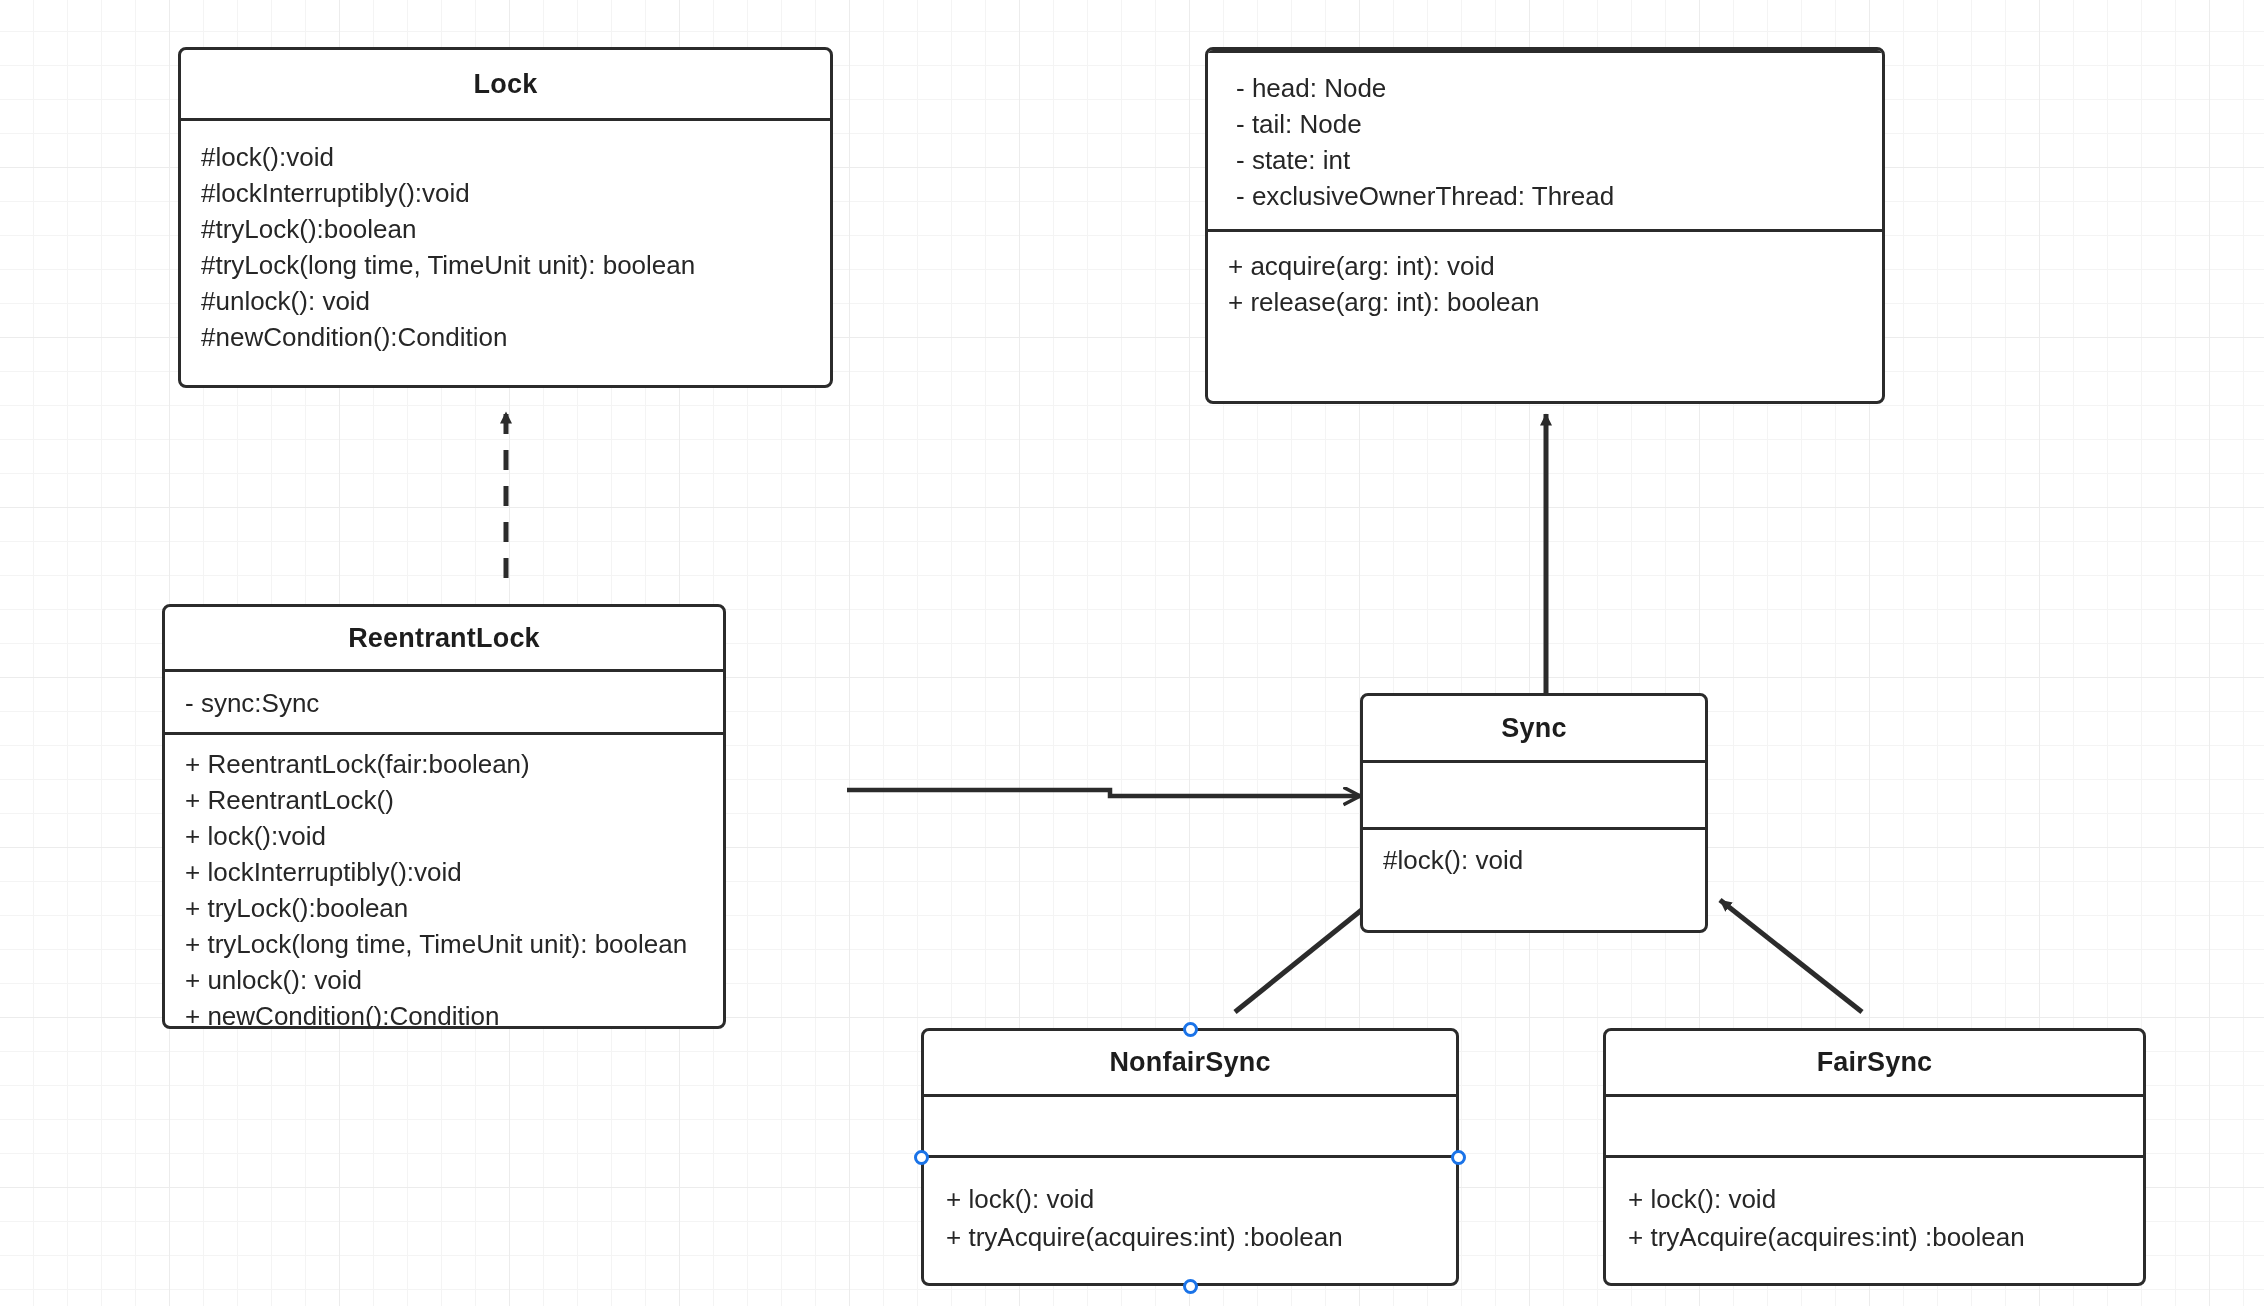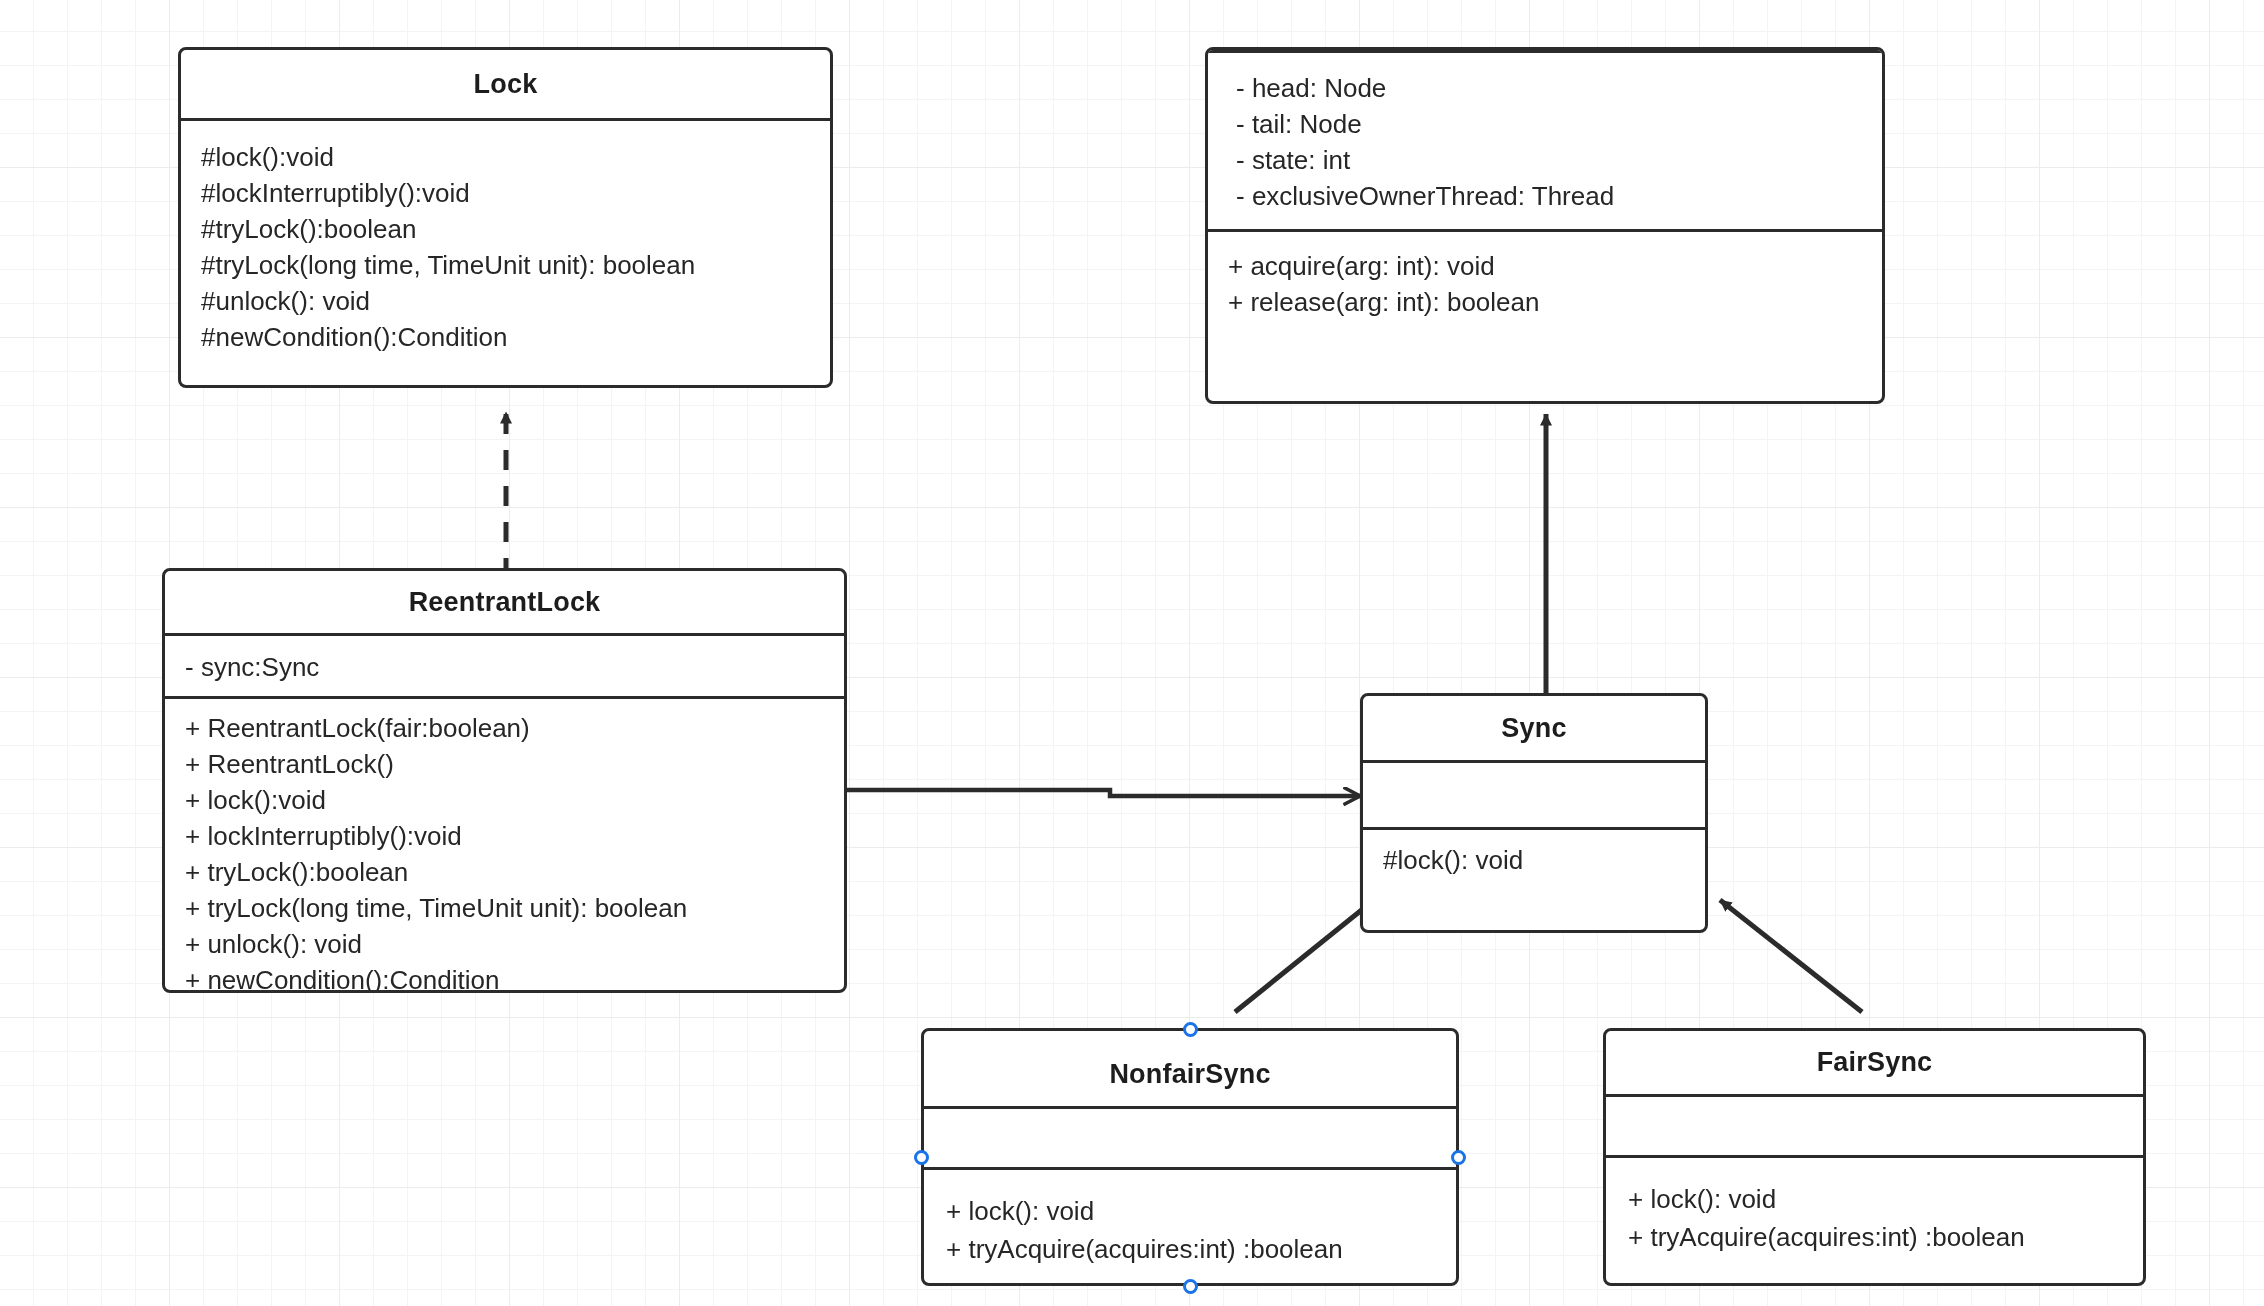--- a/index.html
+++ b/index.html
@@ -138,21 +138,21 @@
       <div class="line">- state: int</div>
       <div class="line">- exclusiveOwnerThread: Thread</div>
     </div>
     <div class="uml-sep"></div>
     <div class="uml-compartment" style="padding:16px 1px 0 20px; font-size:26px; line-height:36px;">
       <div class="line">+ acquire(arg: int): void</div>
       <div class="line">+ release(arg: int): boolean</div>
     </div>
   </div>
 
-  <div class="uml-class" style="left:162px; top:568px; width:685px; height:425px;">
+  <div class="uml-class" style="left:162px; top:604px; width:564px; height:425px;">
     <div class="uml-title" style="height:62px; line-height:62px; font-size:27px;">ReentrantLock</div>
     <div class="uml-sep"></div>
     <div class="uml-compartment" style="padding:13px 0 11px 20px; font-size:26px; line-height:36px;">
       <div class="line">- sync:Sync</div>
     </div>
     <div class="uml-sep"></div>
     <div class="uml-compartment" style="padding:11px 8px 0 20px; font-size:26px; line-height:36px;">
       <div class="line">+ ReentrantLock(fair:boolean)</div>
       <div class="line">+ ReentrantLock()</div>
       <div class="line">+ lock():void</div>
@@ -168,21 +168,21 @@
     <div class="uml-title" style="height:64px; line-height:64px; font-size:27px;">Sync</div>
     <div class="uml-sep"></div>
     <div class="uml-compartment" style="height:64px;"></div>
     <div class="uml-sep"></div>
     <div class="uml-compartment" style="padding:12px 0 0 20px; font-size:26px; line-height:36px;">
       <div class="line">#lock(): void</div>
     </div>
   </div>
 
   <div class="uml-class" style="left:921px; top:1028px; width:538px; height:258px;">
-    <div class="uml-title" style="height:63px; line-height:63px; font-size:27px;margin-top:12px;">NonfairSync</div>
+    <div class="uml-title" style="height:63px; line-height:63px; font-size:27px;">NonfairSync</div>
     <div class="uml-sep"></div>
     <div class="uml-compartment" style="height:58px;"></div>
     <div class="uml-sep"></div>
     <div class="uml-compartment" style="padding:22px 0 0 22px; font-size:26px; line-height:38px;">
       <div class="line">+ lock(): void</div>
       <div class="line">+ tryAcquire(acquires:int) :boolean</div>
     </div>
   </div>
 
   <div class="uml-class" style="left:1603px; top:1028px; width:543px; height:258px;">

